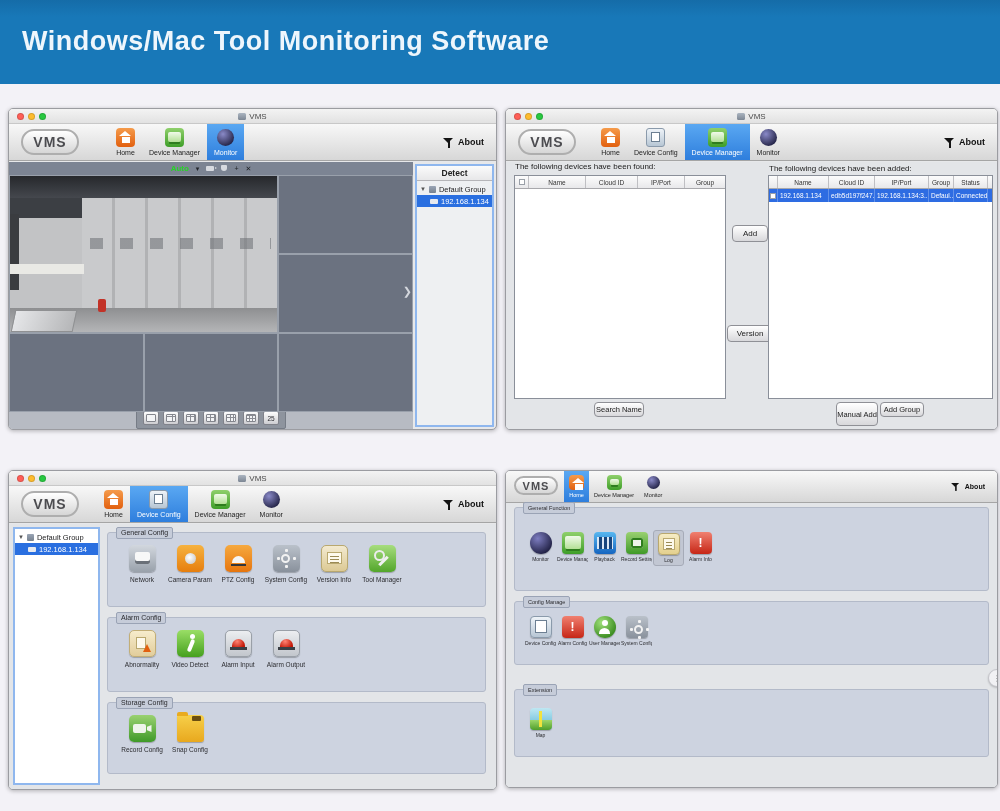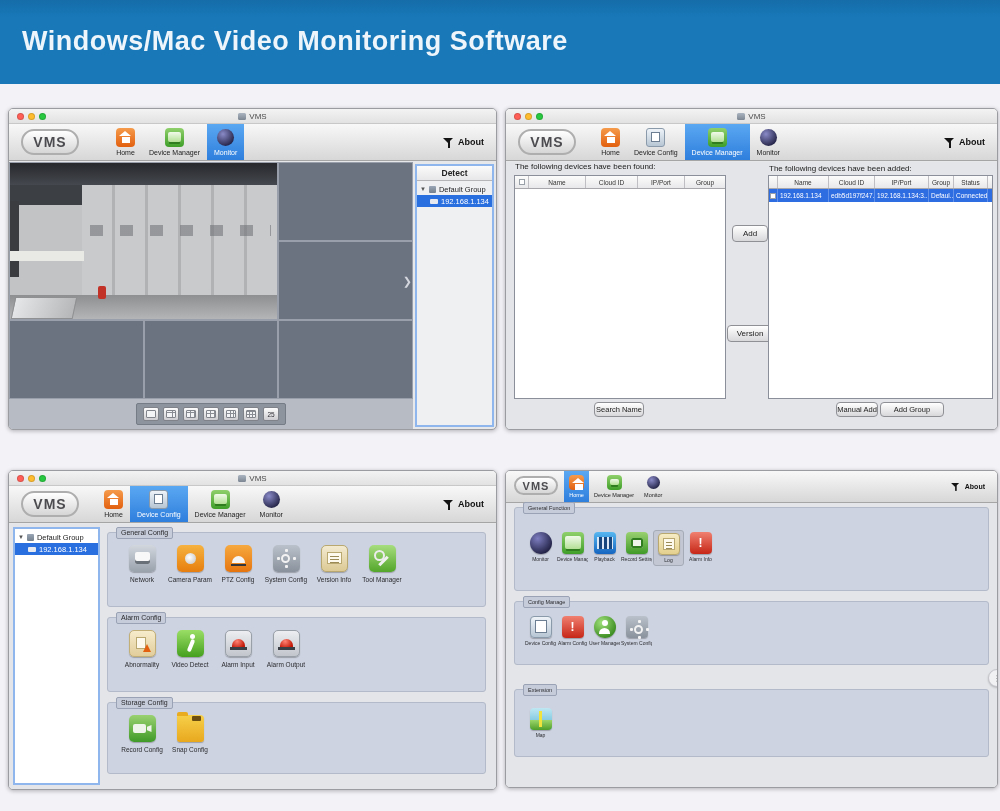--- a/index.html
+++ b/index.html
@@ -147,21 +147,21 @@
 .tl-map::after{left:0;right:0;bottom:0;height:10px;background:linear-gradient(#9cd66a,#4f9e2a);border-radius:0 0 4px 4px}
 .tl-map::before{left:9px;top:3px;width:3px;height:16px;background:#f2e23c;z-index:1}
 .handle{position:absolute;right:-9px;width:18px;height:18px;border-radius:50%;background:#f1f1f4;border:1px solid #c4c4ca;box-shadow:0 1px 2px rgba(0,0,0,.2);font-size:8px;color:#666;text-align:center;line-height:17px}
 </style>
 </head>
 <body>
 
 <div class="page">
 
   <header class="banner">
-    <h1>Windows/Mac Video Monitoring Software</h1>
+    <h1>Windows/Mac Tool Monitoring Software</h1>
   </header>
 
   <section class="win" style="left:8px;top:108px;width:489px;height:322px">
     <div class="titlebar">
       <span class="lights">
         <i class="light l-red"></i>
         <i class="light l-yel"></i>
         <i class="light l-grn"></i>
       </span>
       <i class="title-ico"></i><span>VMS</span>
@@ -182,20 +182,28 @@
           <span>Monitor</span>
         </div>
       </div>
       <div class="about">
         <i class="funnel"></i>
         <span>About</span>
       </div>
     </div>
     <div class="p1-body">
       <div class="video-area">
+        <div class="vtopbar">
+          <span class="auto">Auto</span>
+          <span class="vctl">▾</span>
+          <i class="vcam"></i>
+          <i class="vshield"></i>
+          <span class="vctl">+</span>
+          <span class="vctl">✕</span>
+        </div>
         <div class="vgrid">
           <div class="vcell" style="left:0;top:0;width:269px;height:158px">
             <div class="photo">
               <i class="ph-ceiling"></i>
               <i class="ph-dark"></i>
               <i class="ph-doors"></i>
               <i class="ph-winrow"></i>
               <i class="ph-truck"></i>
               <i class="ph-floor"></i>
               <i class="ph-reel"></i>
@@ -318,22 +326,22 @@
             </div>
           <div class="td" style="width:51px">192.168.1.134</div>
           <div class="td" style="width:46px">edb5d197f247...</div>
           <div class="td" style="width:54px">192.168.1.134:3...</div>
           <div class="td" style="width:25px">Defaul...</div>
           <div class="td" style="width:34px">Connected</div>
           <div class="td" style="flex:1;border-right:none"></div>
         </div>
       </div>
       <div class="btn" style="left:88px;top:240px;width:50px;height:15px;font-size:7.5px">Search Name</div>
-      <div class="btn" style="left:330px;top:240px;width:42px;height:15px;font-size:7.5px">Manual Add</div>
-      <div class="btn" style="left:374px;top:240px;width:64px;height:15px;font-size:7.5px">Add Group</div>
+      <div class="btn" style="left:330px;top:240px;width:42px;height:24px;font-size:7.5px">Manual Add</div>
+      <div class="btn" style="left:374px;top:240px;width:44px;height:15px;font-size:7.5px">Add Group</div>
     </div>
   </section>
 
   <section class="win" style="left:8px;top:470px;width:489px;height:320px">
     <div class="titlebar">
       <span class="lights">
         <i class="light l-red"></i>
         <i class="light l-yel"></i>
         <i class="light l-grn"></i>
       </span>

